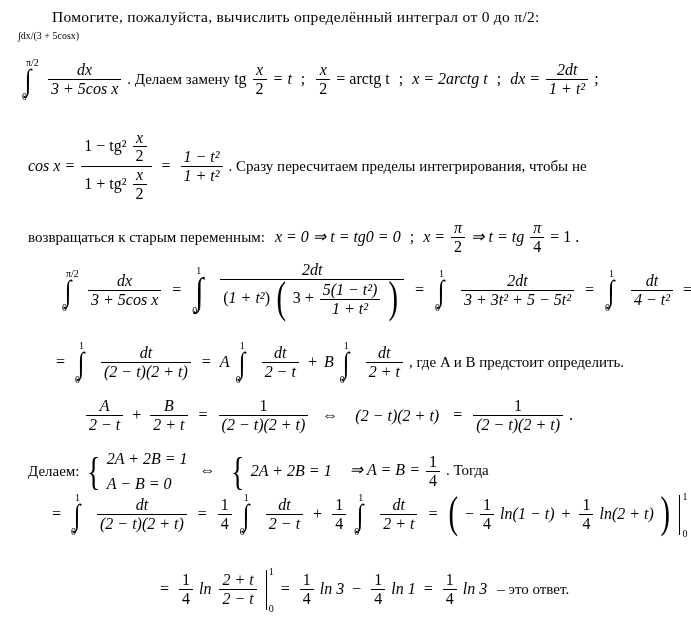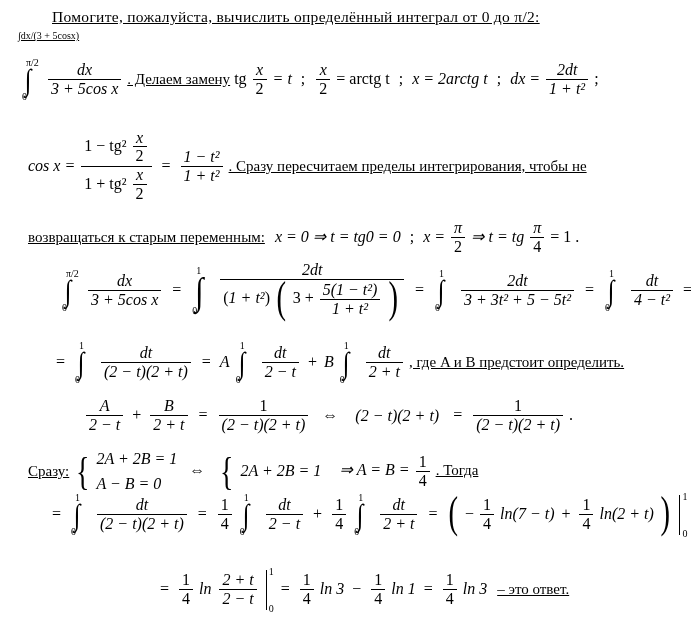--- a/index.html
+++ b/index.html
@@ -21,21 +21,20 @@
     padding: 0;
     box-sizing: border-box;
   }
   .line {
     position: absolute;
     white-space: nowrap;
   }
   .txt {
     font-family: "Liberation Serif", serif;
     font-size: 15px;
-    text-decoration: underline;
   }
   .mi {
     font-family: "Liberation Serif", serif;
     font-style: italic;
     font-size: 16px;
   }
   .mn, .mo {
     font-family: "Liberation Serif", serif;
     font-style: normal;
     font-size: 16px;
@@ -342,21 +341,21 @@
     </span>
     <span class="mn" style="margin:0 5px;">=</span>
     <span class="frac">
       <span class="num mn">1</span>
       <span class="den mi">(2 − t)(2 + t)</span>
     </span>
     <span class="mn">.</span>
   </div>
 
   <div class="line" style="left:28px; top:447px;">
-    <span class="txt" style="vertical-align:middle;">Сразу:</span>
+    <span class="txt" style="vertical-align:middle;">Делаем:</span>
     <span class="brace">{</span>
     <span class="sys">
       <div class="mi">2A + 2B = 1</div>
       <div class="mi">A − B = 0</div>
     </span>
     <span class="mn" style="margin:0 8px;">⇔</span>
     <span class="brace">{</span>
     <span class="sys">
       <div class="mi">2A + 2B = 1</div>
     </span>
@@ -407,21 +406,21 @@
       <span class="num mi">dt</span>
       <span class="den mi">2 + t</span>
     </span>
     <span class="mn" style="margin:0 5px;">=</span>
     <span class="paren-big">(</span>
     <span class="mn">−</span>
     <span class="frac sm">
       <span class="num mn">1</span>
       <span class="den mn">4</span>
     </span>
-    <span class="mi">ln(7 − t)</span>
+    <span class="mi">ln(1 − t)</span>
     <span class="mn" style="margin:0 3px;">+</span>
     <span class="frac sm">
       <span class="num mn">1</span>
       <span class="den mn">4</span>
     </span>
     <span class="mi">ln(2 + t)</span>
     <span class="paren-big">)</span>
     <span class="vbar">
       <span class="bar"></span>
       <span class="up">1</span>

